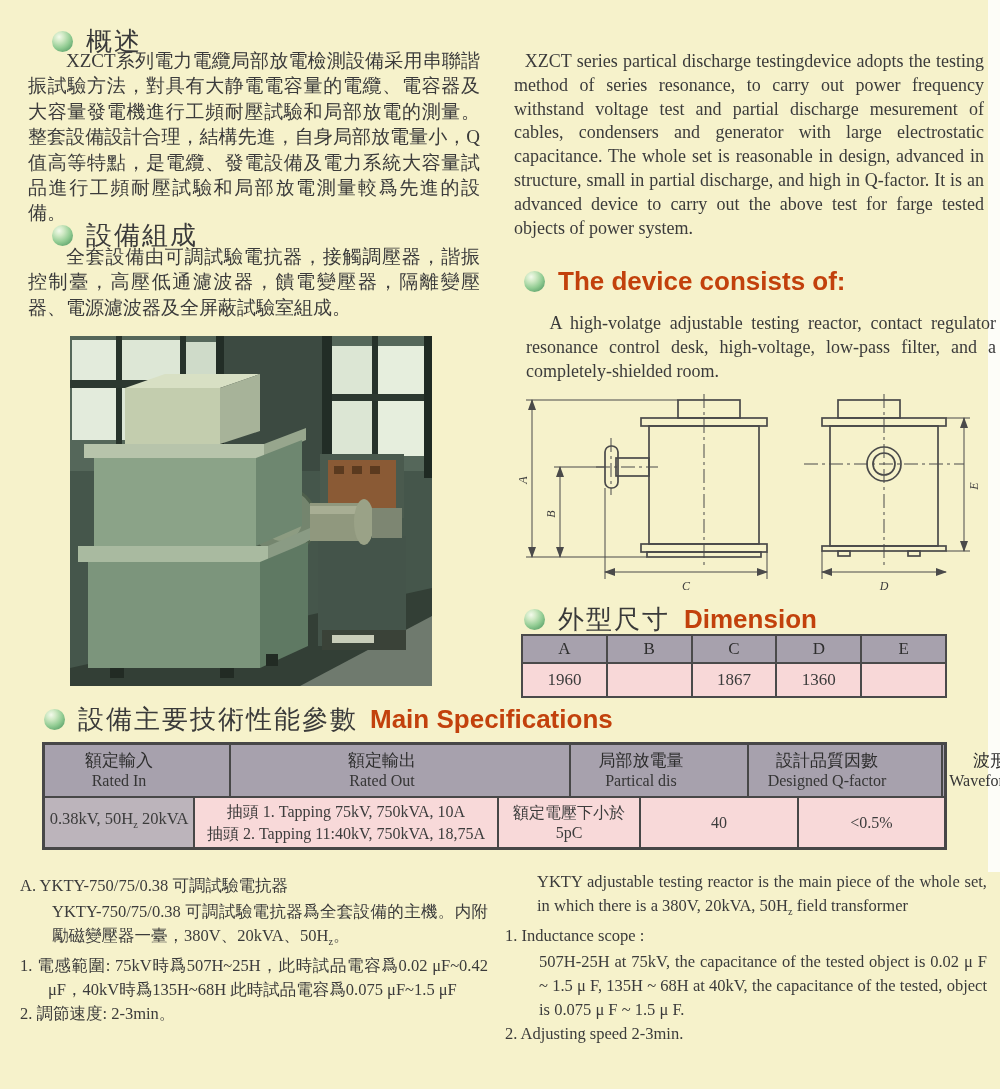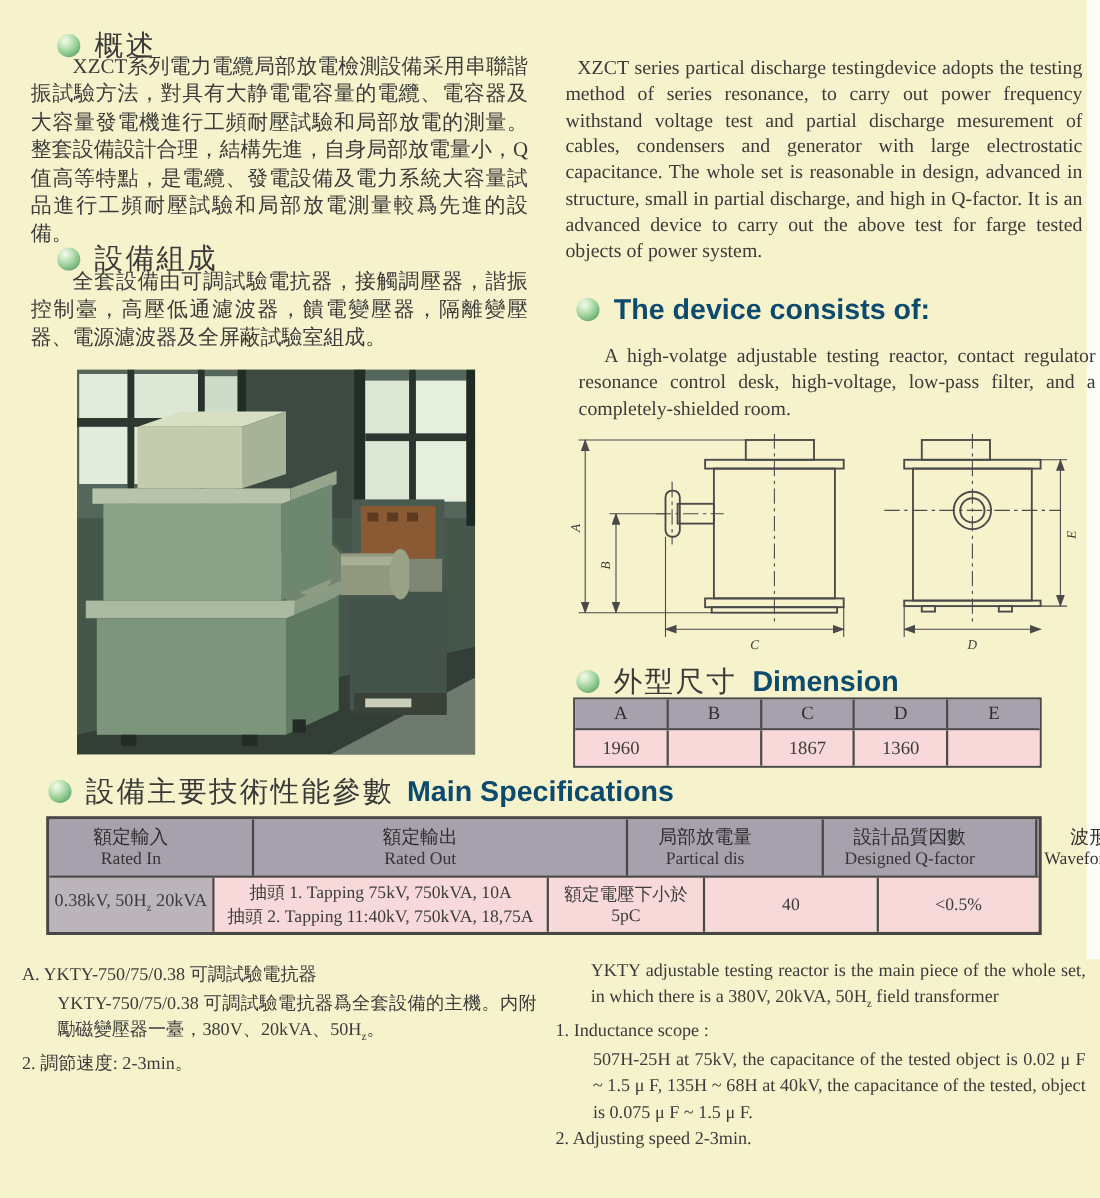--- a/index.html
+++ b/index.html
@@ -11,21 +11,21 @@
   .edge-strip { position:absolute; right:0; top:0; width:12px; height:872px; background:#fdfdf8; }
 
   
   .sec-title { position:absolute; display:flex; align-items:center; gap:13px; }
   .bullet {
     width:21px; height:21px; border-radius:50%; flex:0 0 21px;
     background: radial-gradient(circle at 34% 28%, #f3faeb 0%, #cfe9c4 24%, #92cc93 55%, #61a56e 82%, #4f8f5d 100%);
   }
   .t-zh { font-family:"Liberation Sans", sans-serif; font-weight:normal; font-size:26px; color:#3a3a3a; letter-spacing:2px; }
   .t-en { font-family:"Liberation Sans", sans-serif; font-weight:600; font-size:28px; color:#484848; }
-  .t-en2 { font-family:"Liberation Sans", sans-serif; font-weight:600; font-size:26px; color:#0c4a6e; }
+  .t-en2 { font-family:"Liberation Sans", sans-serif; font-weight:600; font-size:26px; color:#c2410c; }
 
   
   .zh-body { position:absolute; font-size:19px; line-height:25.4px; text-align:justify; text-indent:2em; color:#3b3b3b; }
   .en-body { position:absolute; font-size:18px; line-height:23.8px; text-align:justify; color:#3b3b3b; }
 
   
   .photo-box { position:absolute; left:70px; top:336px; width:362px; height:350px; }
   .diagram-box { position:absolute; left:508px; top:394px; width:470px; height:202px; }
 
   
@@ -264,20 +264,21 @@
       </div>
       <div class="sc" style="font-size:16px;">額定電壓下小於 5pC</div>
       <div class="sc">40</div>
       <div class="sc">&lt;0.5%</div>
     </div>
   </div>
 
   <div class="notes" style="left:20px; top:874px; width:468px;">
     <p class="heading">A. YKTY-750/75/0.38 可調試驗電抗器</p>
     <p class="para"><span>YKTY-750/75/0.38 可調試驗電抗器爲全套設備的主機。内附勵磁變壓器一臺，380V、20kVA、50H</span><sub>z</sub><span>。</span></p>
+    <p class="item">1. 電感範圍: 75kV時爲507H~25H，此時試品電容爲0.02 μF~0.42 μF，40kV時爲135H~68H 此時試品電容爲0.075 μF~1.5 μF</p>
     <p class="item">2. 調節速度: 2-3min。</p>
   </div>
 
   <div class="notes" style="left:505px; top:870px; width:482px;">
     <p class="para"><span>YKTY adjustable testing reactor is the main piece of the whole set, in which there is a 380V, 20kVA, 50H</span><sub>z</sub><span> field transformer</span></p>
     <p class="heading">1. Inductance scope :</p>
     <p class="sub-body">507H-25H at 75kV, the capacitance of the tested object is 0.02 μ F ~ 1.5 μ F, 135H ~ 68H at 40kV, the capacitance of the tested, object is 0.075 μ F ~ 1.5 μ F.</p>
     <p class="item">2. Adjusting speed 2-3min.</p>
   </div>
 </div>

